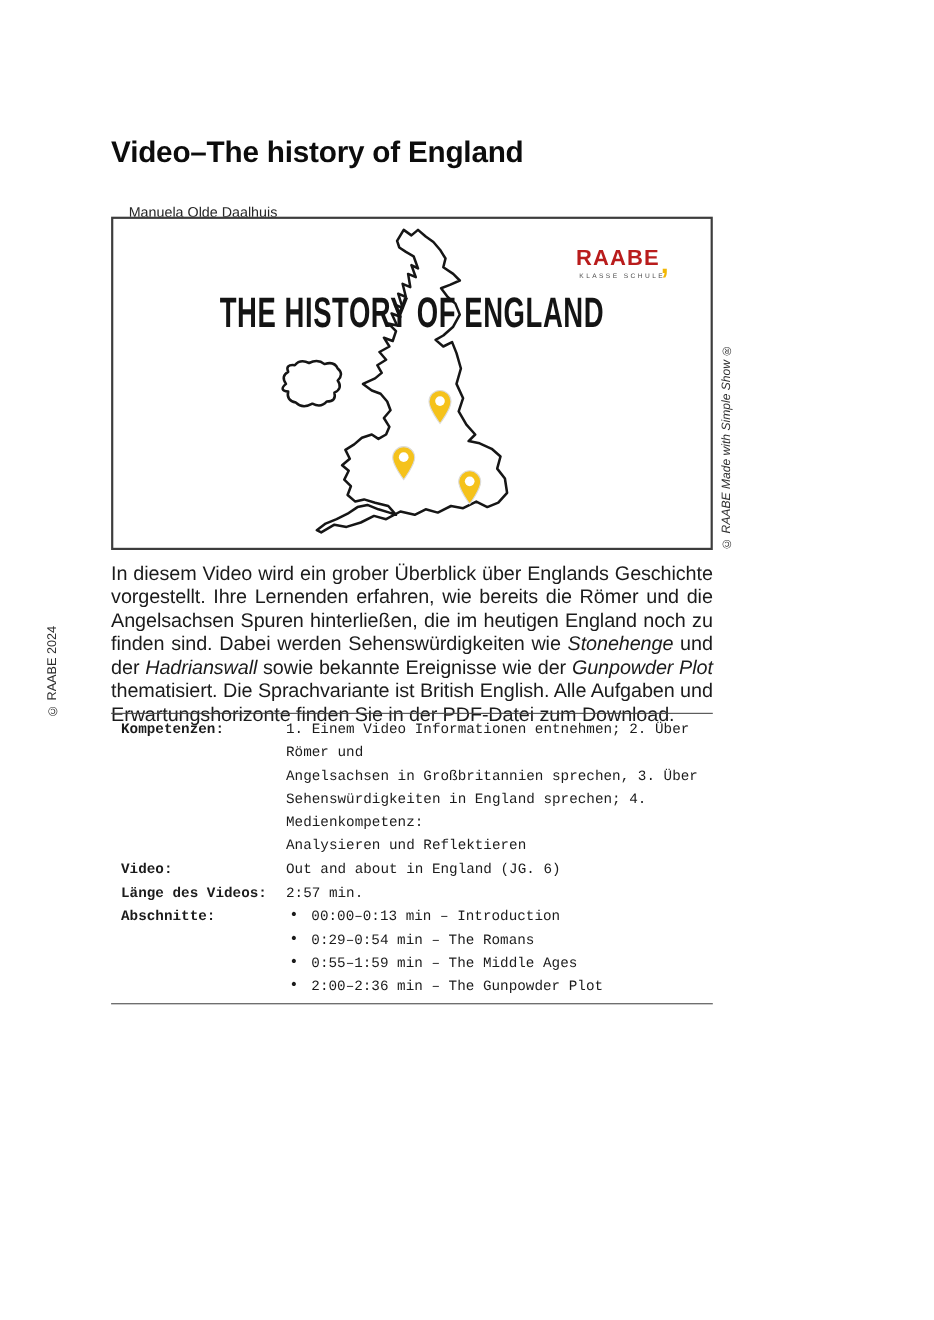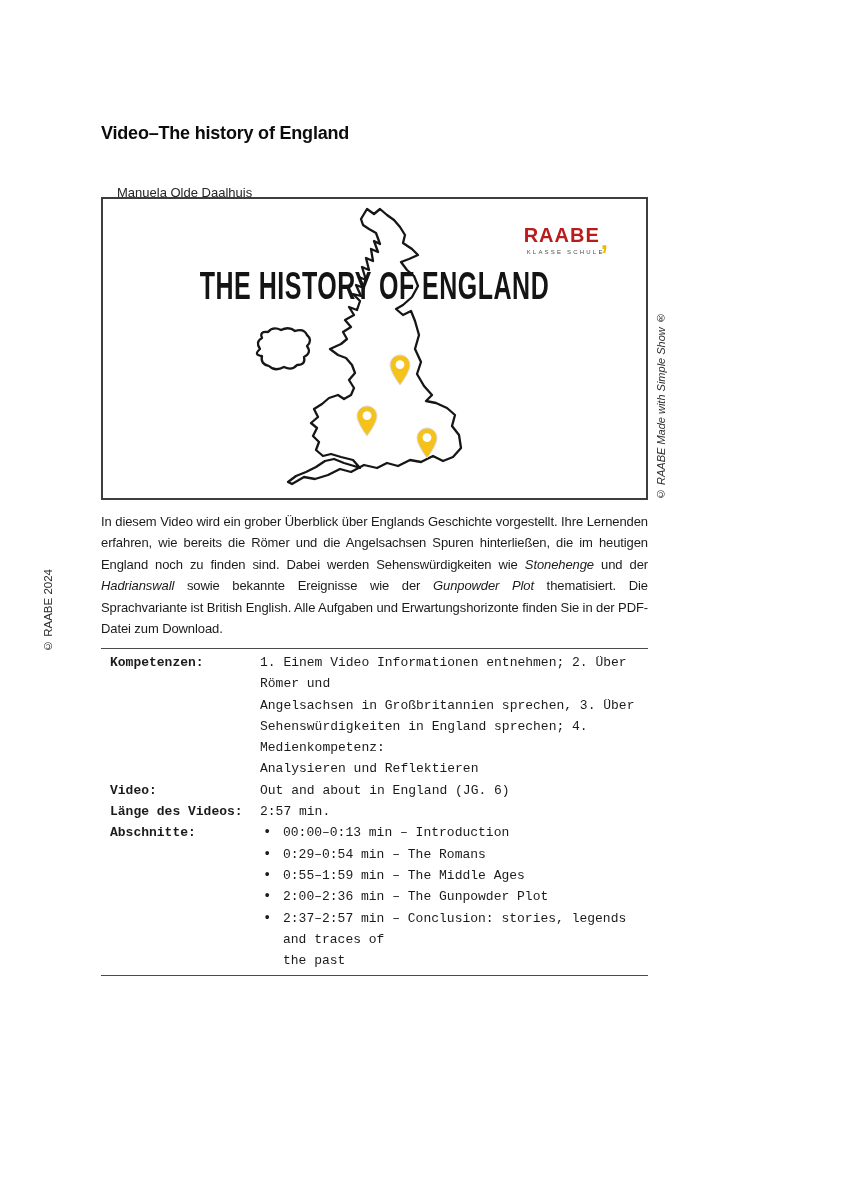--- a/index.html
+++ b/index.html
@@ -2,21 +2,21 @@
 <html><head>
 <meta charset="utf-8">
 <style>
   html,body{margin:0;padding:0;}
   body{
     width:849px;height:1200px;position:relative;background:#ffffff;
     font-family:"Liberation Sans",sans-serif;color:#1e1e1e;overflow:hidden;
   }
   .page-title{
     position:absolute;left:101px;top:123px;margin:0;
-    font-size:18px;font-weight:700;color:#0c0c0c;letter-spacing:-0.2px;
+    font-size:27px;font-weight:700;color:#0c0c0c;letter-spacing:-0.2px;
   }
   .author{
     position:absolute;left:101px;top:169px;margin:16px;
     font-size:13px;color:#262626;
   }
   
   .thumb{
     position:absolute;left:101px;top:197px;width:543px;height:299px;
     border:2px solid #3d3d3d;background:#fff;box-sizing:content-box;
   }
@@ -44,21 +44,21 @@
     font-size:11.5px;color:#2a2a2a;white-space:nowrap;
   }
   .side-right{
     position:absolute;left:655px;top:197px;height:303px;
     writing-mode:vertical-rl;transform:rotate(180deg);
     font-size:11px;font-style:italic;color:#2f2f2f;white-space:nowrap;
   }
   
   .intro{
     position:absolute;left:101px;top:511px;width:547px;margin:0;
-    font-size:13px;line-height:21.4px;letter-spacing:-0.1px;
+    font-size:18px;line-height:21.4px;letter-spacing:-0.1px;
     text-align:justify;color:#1b1b1b;
   }
   .intro em{font-style:italic;}
   
   .details{
     position:absolute;left:101px;top:648px;width:547px;box-sizing:border-box;
     border-top:1px solid #4c4c4c;border-bottom:1px solid #4c4c4c;
     padding:3px 0 4px 0;font-size:13px;line-height:21.3px;color:#1b1b1b;font-family:Liberation Mono, monospace;
   }
   .drow{display:flex;align-items:flex-start;}
@@ -137,17 +137,15 @@
     <div class="dlabel">Länge des Videos:</div>
     <div class="dvalue">2:57 min.</div>
   </div>
   <div class="drow">
     <div class="dlabel">Abschnitte:</div>
     <ul class="abschnitte">
         <li>00:00–0:13 min – Introduction</li>
         <li>0:29–0:54 min – The Romans</li>
         <li>0:55–1:59 min – The Middle Ages</li>
         <li>2:00–2:36 min – The Gunpowder Plot</li>
-        <li>2:37–2:57 min – Conclusion: stories, legends and traces of
-the past</li>
       </ul>
   </div>
 </div>
 
 </body></html>

